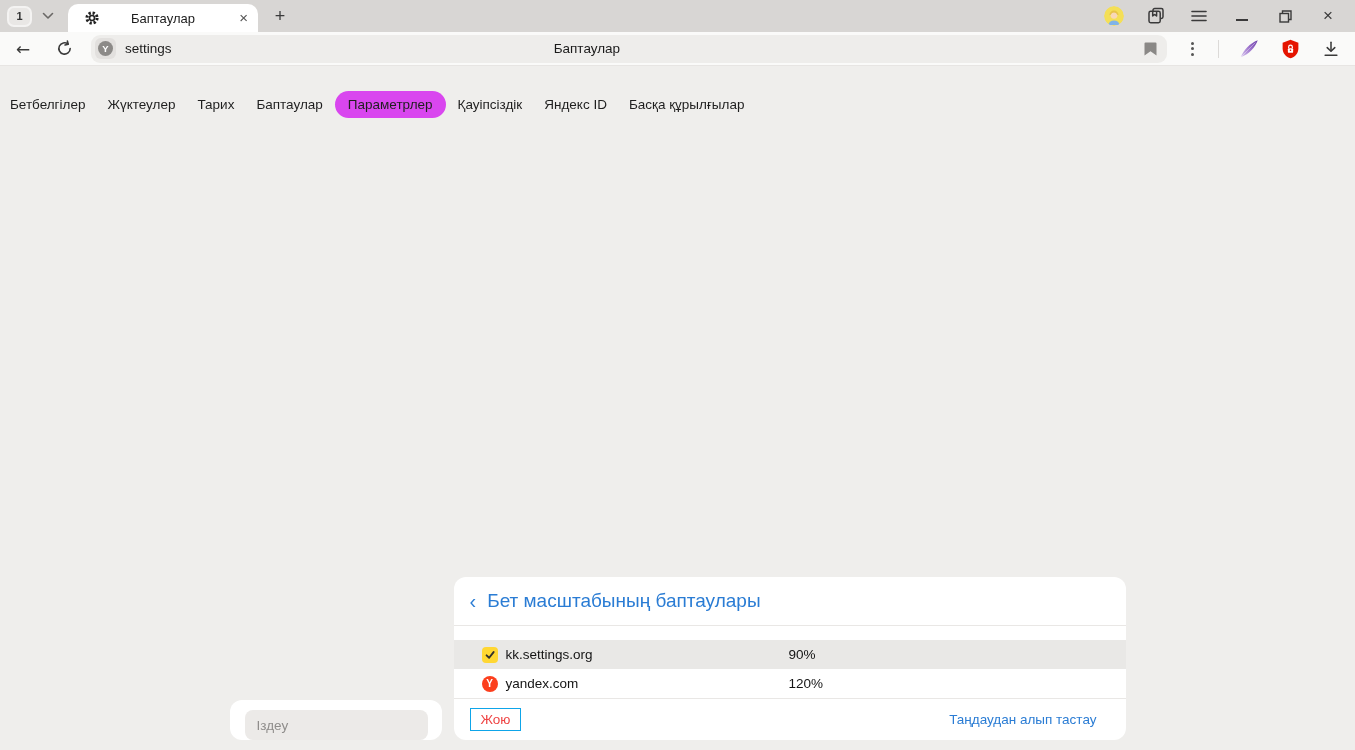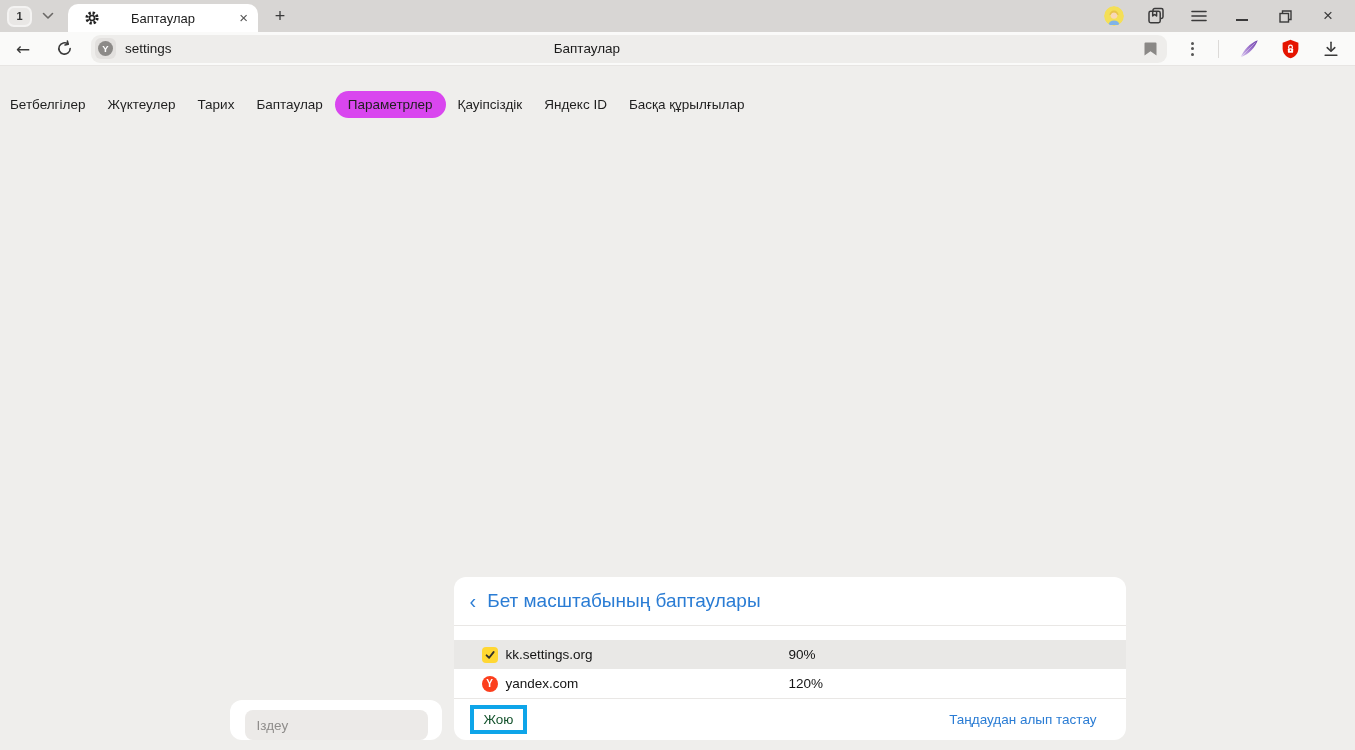--- a/index.html
+++ b/index.html
@@ -106,21 +106,21 @@
   .checkbox { background: #ffd733; border-radius: 4px; }
   .favicon { background: #fc3f1d; border-radius: 50%; color: #fff; font-size: 10px; font-weight: bold; }
   .row-site { margin-left: 8px; width: 283px; color: #141414; }
   .row-zoom { color: #141414; }
   .content-spacer { flex: 1; }
   .content-footer {
     height: 42px; border-top: 1px solid #e9e7e5; flex: none;
     display: flex; align-items: center; padding: 0 29px 0 16px;
   }
   .delete-btn {
-    border: 4px solid #0ea5e9; background: #fff; color: #14532d;
+    border: 1px solid #0ea5e9; background: #fff; color: #ef4444;
     padding: 3px 10px; font-size: 13.5px; font-family: inherit;
   }
   .footer-spacer { flex: 1; }
   .deselect-link { color: #2a7cd4; }
 </style>
 </head>
 <body>
 
 <div class="tabstrip">
   <div class="tab-counter">1</div>

